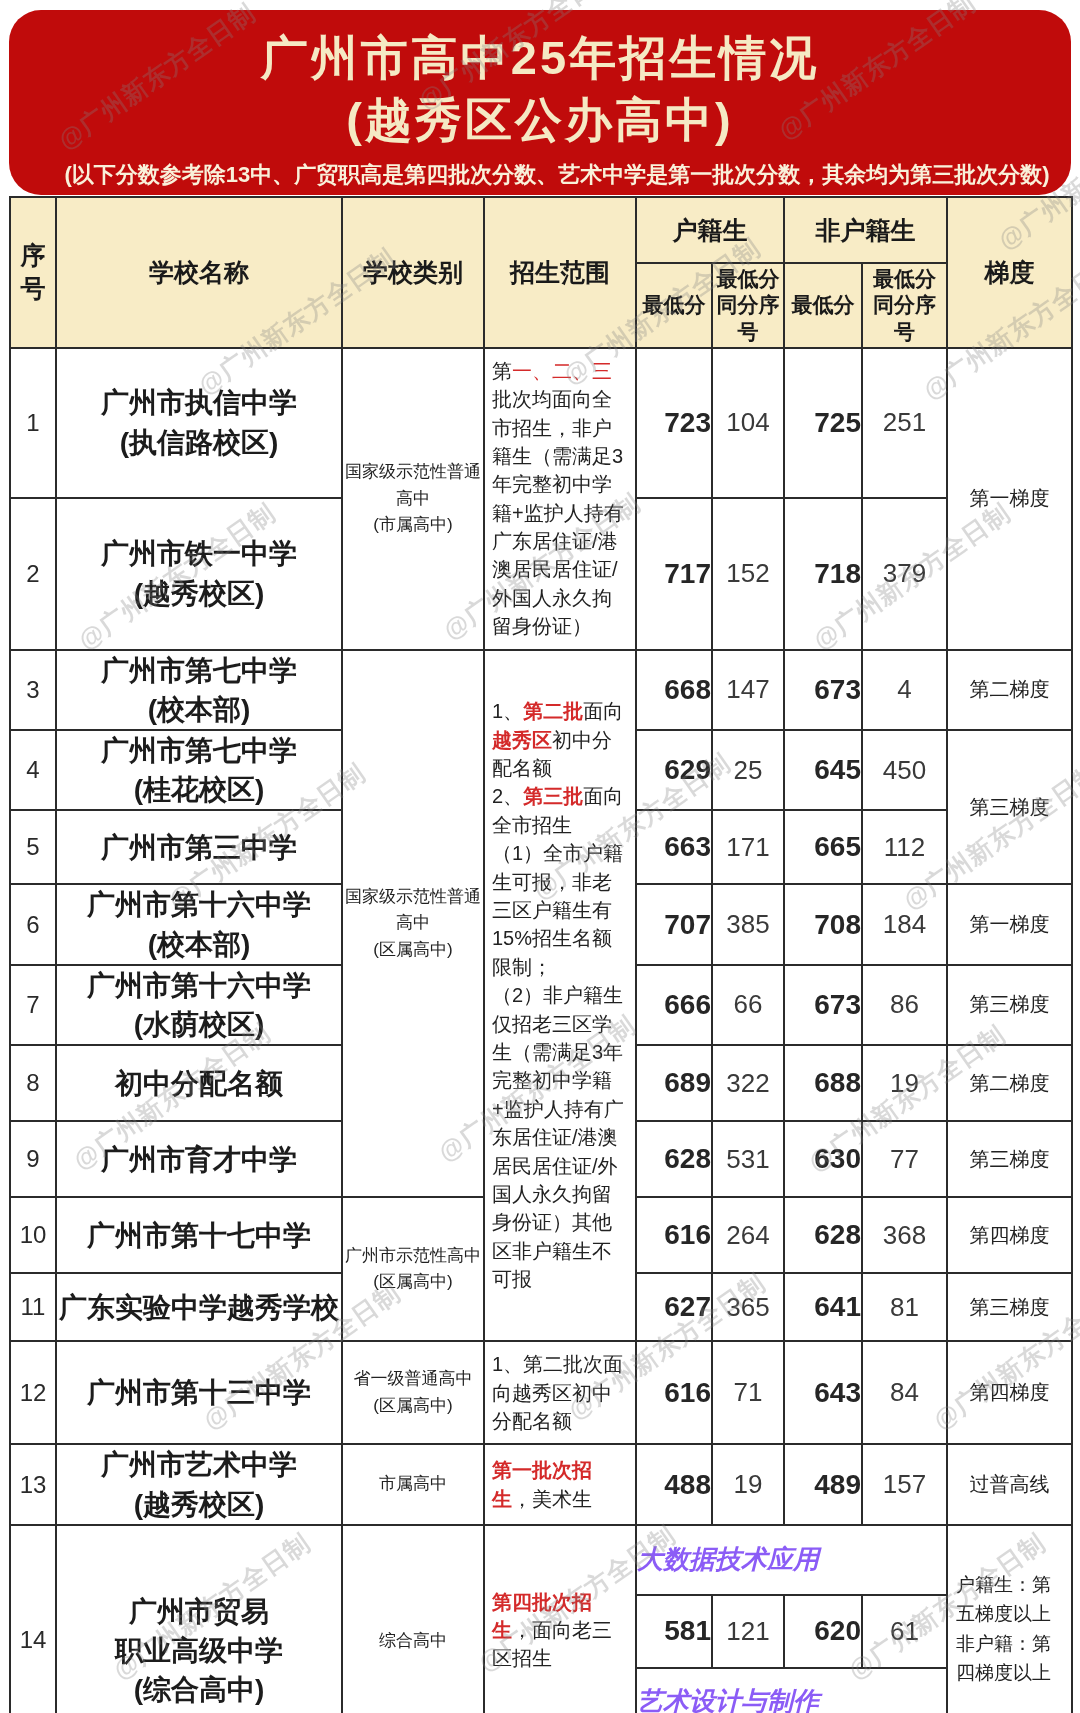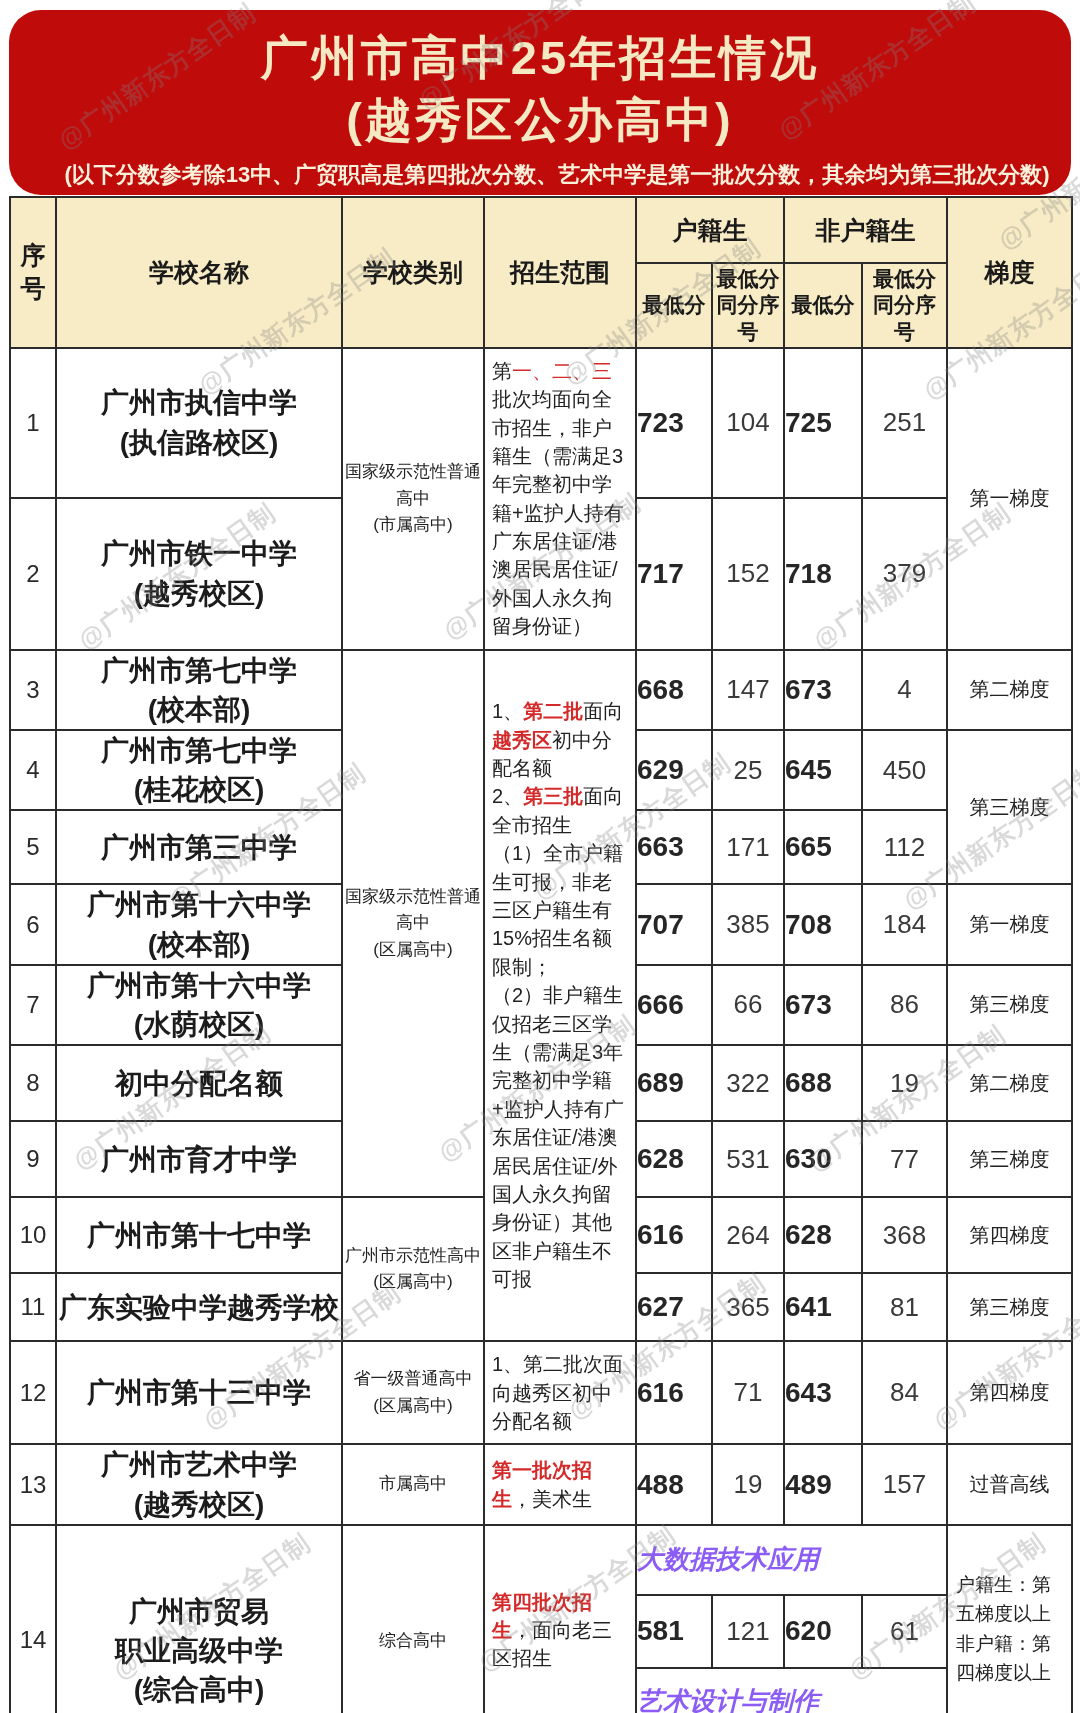--- a/index.html
+++ b/index.html
@@ -25,21 +25,21 @@
     border-collapse:collapse;table-layout:fixed;background:transparent;
   }
   .tbl th,.tbl td{border:2px solid var(--border);padding:0;overflow:hidden;}
   .tbl thead th{background:var(--cream);font-weight:bold;color:#1a1a1a;}
   .h-top th{font-size:25px;}
   .h-sub th{font-size:21px;line-height:1.25;padding:2px;}
   td.no{font-size:24px;text-align:center;color:#2a2a2a;}
   td.school{font-size:28px;font-weight:bold;text-align:center;white-space:pre-line;line-height:1.4;color:#1c1c1c;border-radius:7px;}
   td.cat{font-size:17px;text-align:center;white-space:pre-line;line-height:1.55;color:#222;}
   td.scope{font-size:20px;text-align:left;padding:8px 7px;line-height:1.42;white-space:pre-line;color:#222;vertical-align:middle;}
-  td.min{font-size:28px;font-weight:bold;text-align:left;color:#262626;margin-left:29px;}
+  td.min{font-size:28px;font-weight:bold;text-align:right;color:#262626;margin-left:29px;}
   td.rank{font-size:26px;font-weight:normal;text-align:center;color:#3a3a3a;}
   td.tier{font-size:20px;text-align:center;color:#222;}
   td.tier14{font-size:19px;text-align:left;white-space:pre-line;line-height:1.55;vertical-align:top;padding:44px 6px 0 8px;}
   td.program{font-size:26px;font-weight:bold;text-align:left;color:#8b5cf6;font-style:italic;}
   .rd{color:var(--accent);}
   .rdb{color:var(--accent);font-weight:bold;}
   td.v-top-school{vertical-align:top;padding-top:66px;}
   td.v-top-no{vertical-align:top;padding-top:100px;}
   td.v-top-cat{vertical-align:top;padding-top:102px;}
   td.v-top-scope{vertical-align:top;padding-top:62px;}

